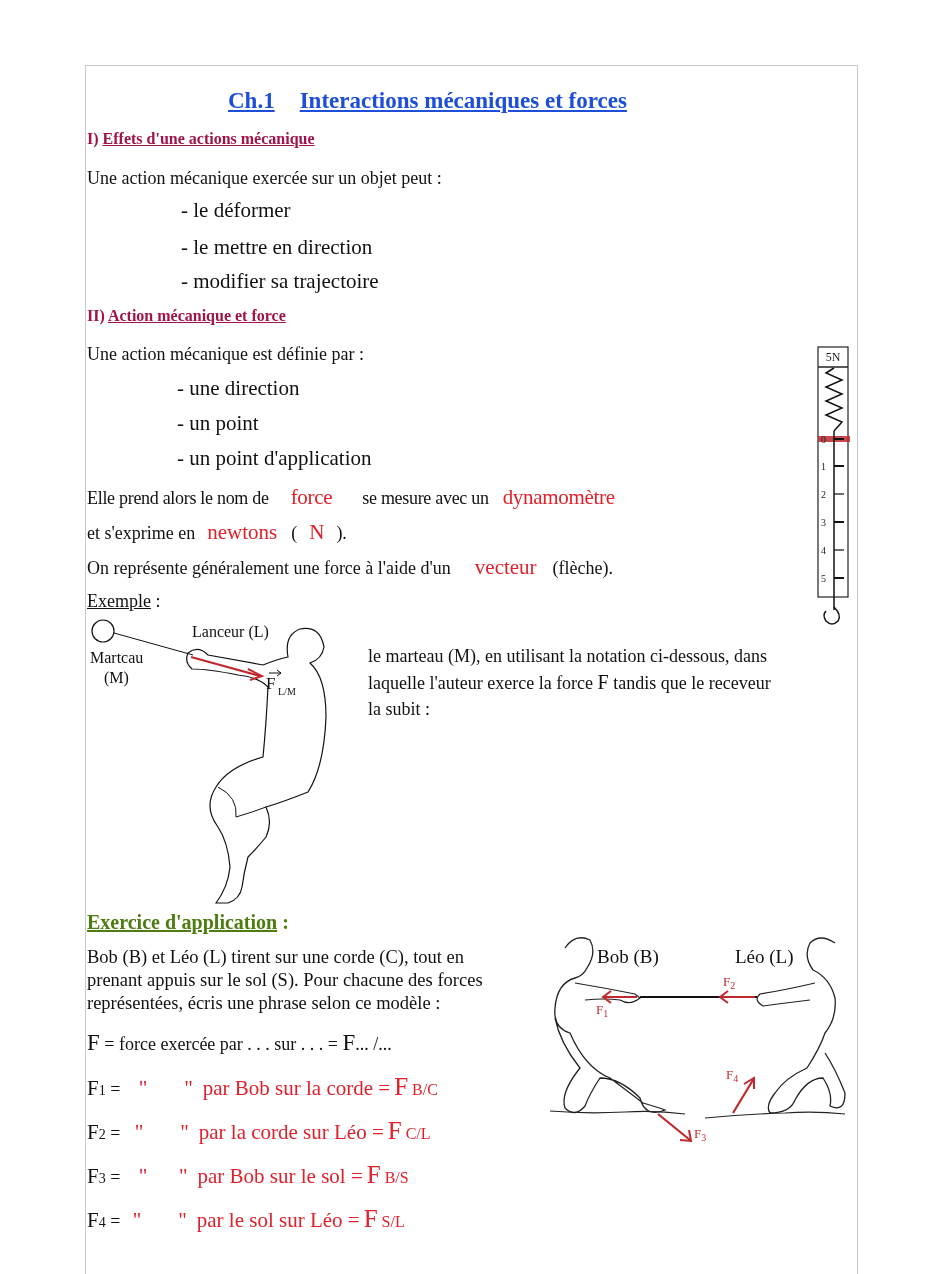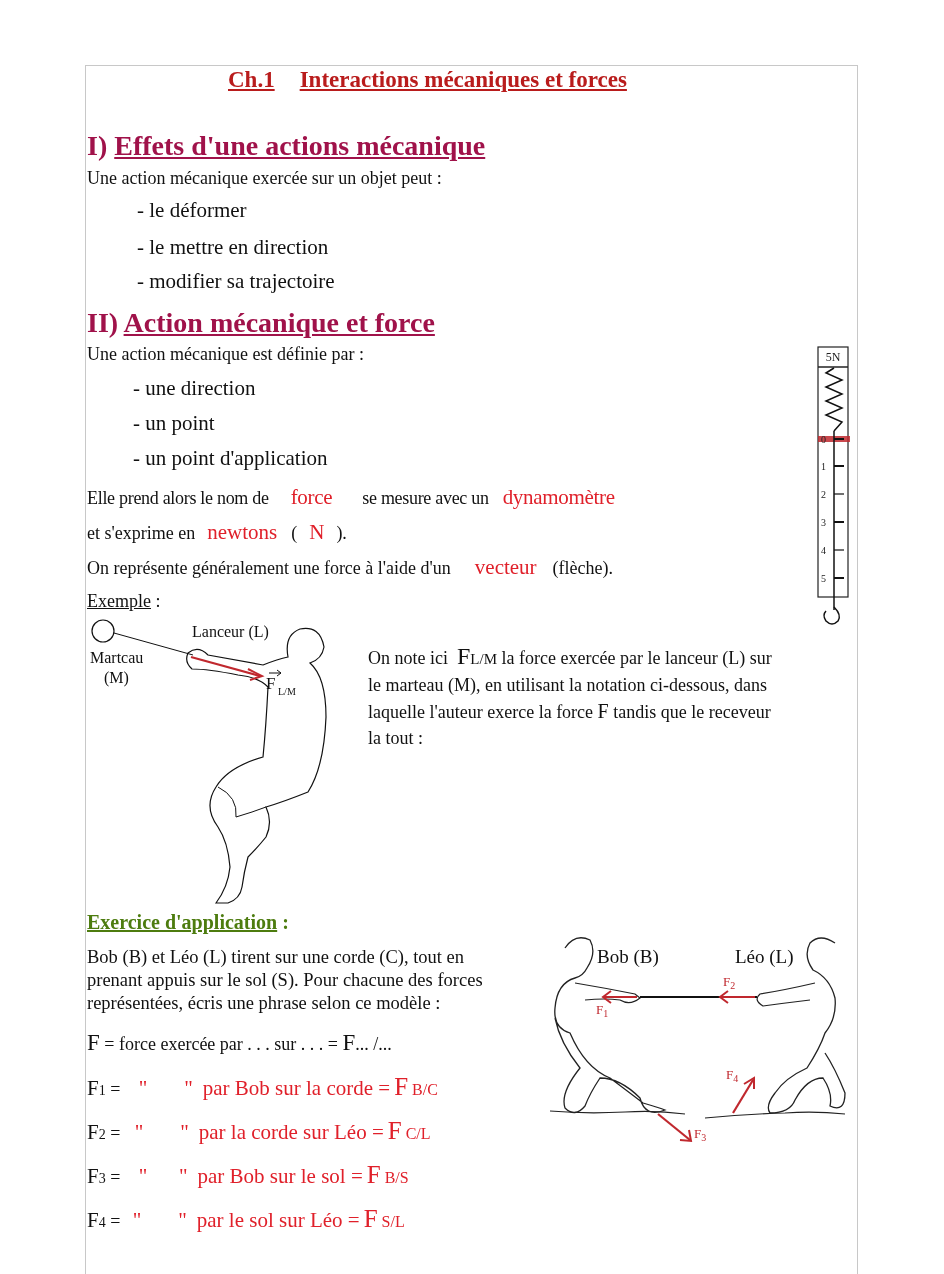--- a/index.html
+++ b/index.html
@@ -1,25 +1,25 @@
 <!DOCTYPE html>
 <html><head>
 <meta charset="utf-8">
 <style>
   html, body { margin:0; padding:0; background:#ffffff; }
   body { width:944px; height:1274px; position:relative; overflow:hidden;
          font-family:"Liberation Serif", "DejaVu Serif", serif; color:#111; }
   .page { position:absolute; left:85px; top:65px; width:771px; height:1209px;
           border-left:1px solid #c8c8c8; border-top:1px solid #c8c8c8; border-right:1px solid #c8c8c8; }
   .abs { position:absolute; white-space:nowrap; }
-  .title { font-weight:bold; font-size:23px; color:#b91c1c; text-decoration:underline; }
-  .h2 { font-weight:bold; font-size:28px; color:#a0124a; }
+  .title { font-weight:bold; font-size:23px; color:#1d4ed8; text-decoration:underline;margin-top:21px; }
+  .h2 { font-weight:bold; font-size:16px; color:#a0124a; }
   .h2 u { text-decoration:underline; }
   .body { font-size:18px; }
-  .big { font-size:21px; }
+  .big { font-size:21px;margin-left:44px; }
   .red { color:#e0202a; }
   .blue-h { font-weight:bold; font-size:20px; color:#4d7c0f; }
   .blue-h u { text-decoration:underline; }
   .ans { font-size:21px; color:#e0202a; }
   svg text { font-family:"Liberation Serif", serif; }
 </style>
 </head>
 <body>
 
 <div class="page"></div>
@@ -96,24 +96,23 @@
 
   <line x1="103" y1="40" x2="172" y2="59" stroke="#c0282e" stroke-width="2.2"></line>
   <polyline points="160,52 174,59 162,63" fill="none" stroke="#c0282e" stroke-width="2"></polyline>
   <line x1="181" y1="56" x2="193" y2="56" stroke="#111" stroke-width="1"></line>
   <polyline points="189,53 193,56 189,59" fill="none" stroke="#111" stroke-width="1"></polyline>
   <text x="178" y="72" font-size="17" fill="#111">F</text>
   <text x="190" y="78" font-size="10" fill="#111">L/M</text>
 </svg>
 
 <div class="abs body" style="left:368px; top:643px; line-height:26px;">
-  <div><span>On note ici</span>&nbsp;&nbsp;<span style="font-size:24px;">F</span><span style="font-size:15px;">L/M</span> <span>la force exercée par le lanceur (L) sur</span></div>
   <div>le marteau (M), en utilisant la notation ci-dessous, dans</div>
   <div><span>laquelle l'auteur exerce la force</span> <span style="font-size:20px;">F</span> <span>tandis que le receveur</span></div>
-  <div>la tout :</div>
+  <div>la subit :</div>
 </div>
 
 <div class="abs blue-h" style="left:87px; top:911px;">
   <u>Exercice d'application</u><span> :</span>
 </div>
 <div class="abs body" style="left:87px; top:946px; line-height:23px; font-size:18.5px;">
   <div>Bob (B) et Léo (L) tirent sur une corde (C), tout en</div>
   <div>prenant appuis sur le sol (S). Pour chacune des forces</div>
   <div>représentées, écris une phrase selon ce modèle :</div>
 </div>

